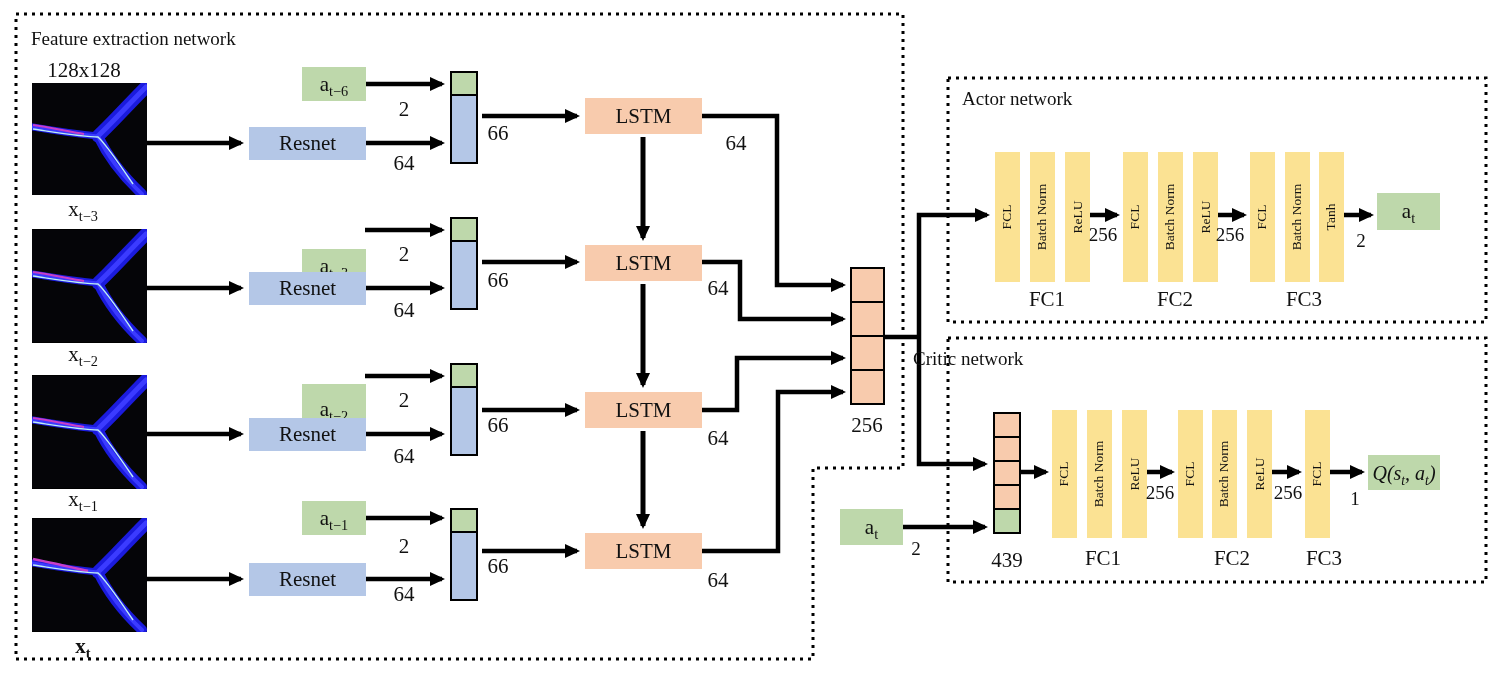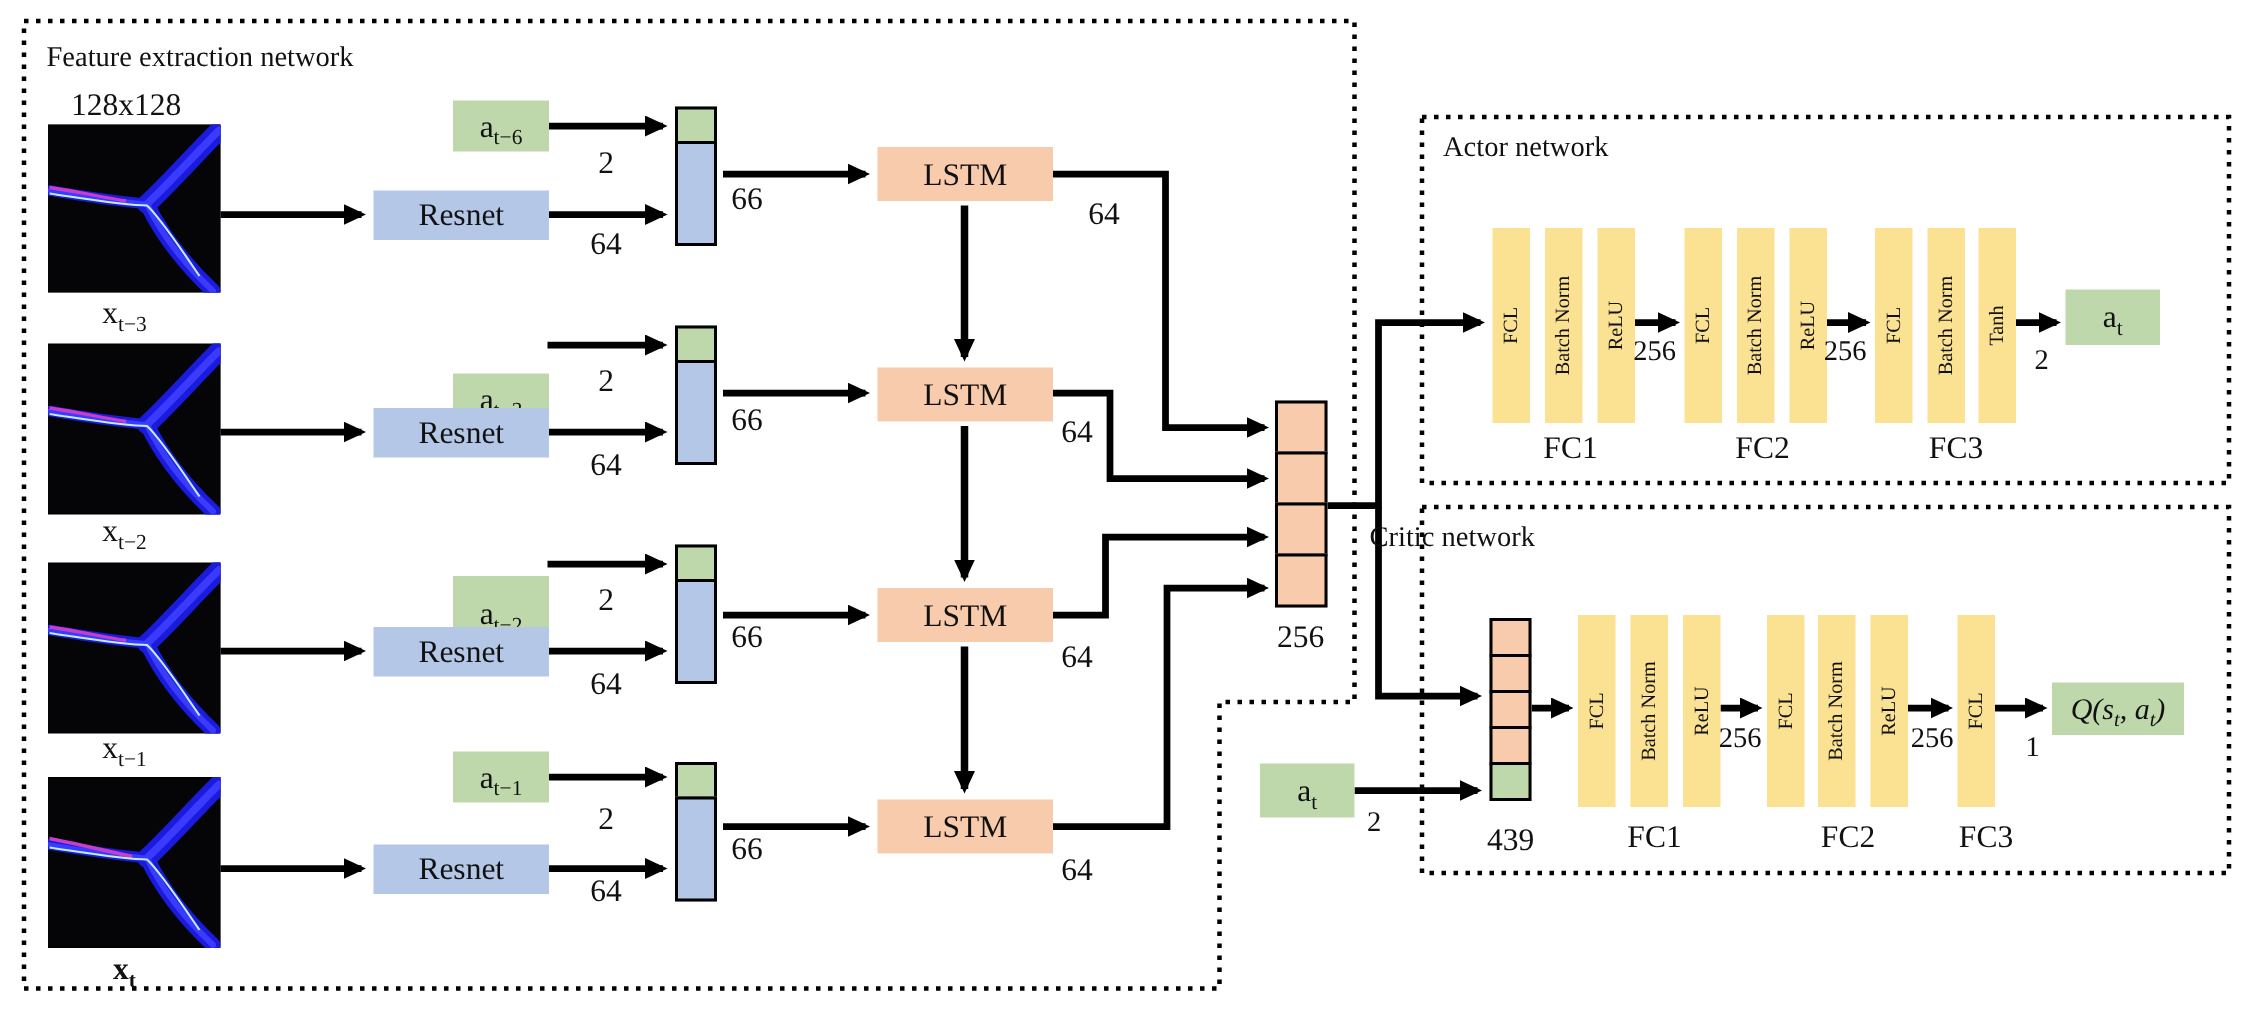--- a/index.html
+++ b/index.html
@@ -302,17 +302,17 @@
     </div>
 
   <div class="lbl" style="left:1160px;top:493px;font-size:19px;">256</div>
   <div class="lbl" style="left:1288px;top:493px;font-size:19px;">256</div>
   <div class="lbl" style="left:1355px;top:499px;font-size:19px;">1</div>
 
   <div class="lbl" style="left:1103px;top:558px;">FC1</div>
   <div class="lbl" style="left:1232px;top:558px;">FC2</div>
   <div class="lbl" style="left:1324px;top:558px;">FC3</div>
 
-  <div class="box green" style="left:1368px;top:455px;width:88px;height:35px;">
+  <div class="box green" style="left:1368px;top:455px;width:72px;height:35px;">
     <span class="qtext"><span>Q(s</span><sub>t</sub><span>, a</span><sub>t</sub><span>)</span></span>
   </div>
 
 </div>
 
 </body></html>

